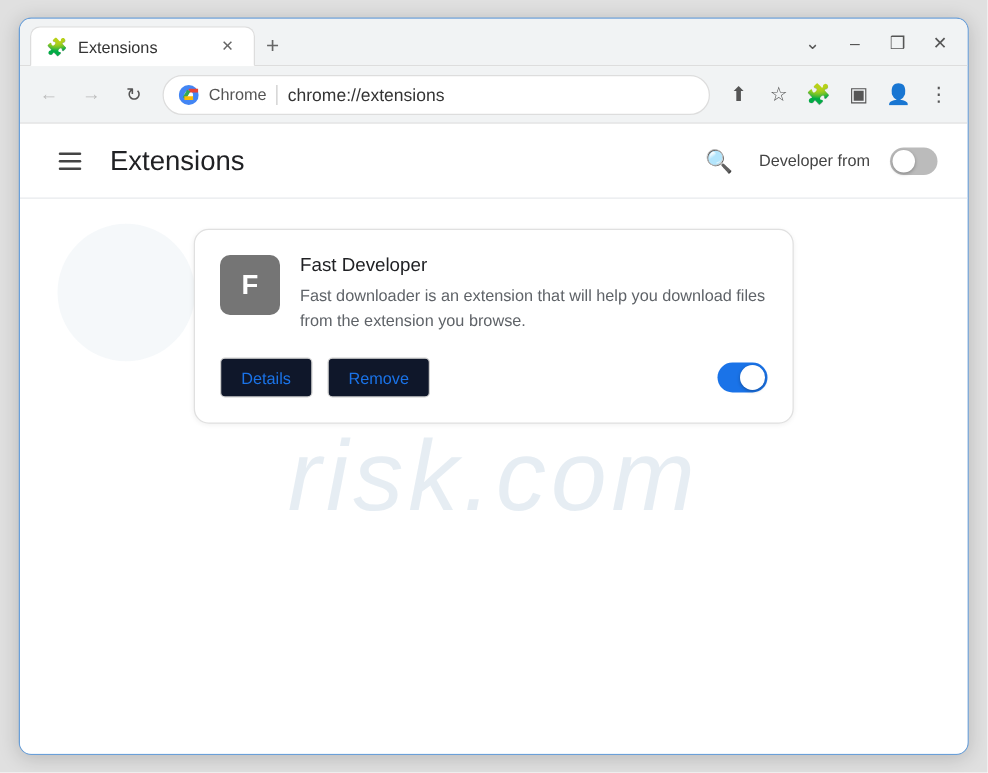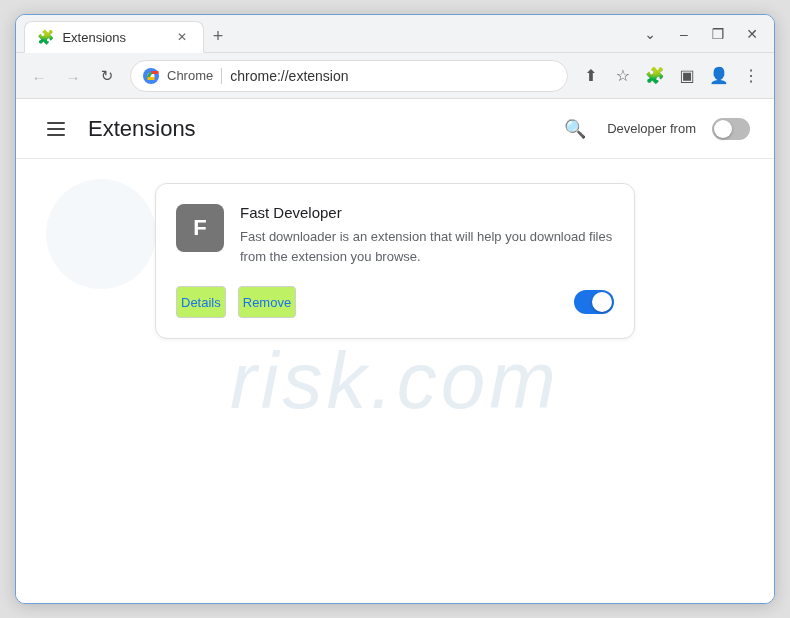--- a/index.html
+++ b/index.html
@@ -373,24 +373,24 @@
     }
 
     .ext-card-bottom {
       display: flex;
       align-items: center;
       gap: 12px;
     }
 
     .ext-btn {
       height: 32px;
-      padding: 0 4px;
+      padding: 0 16px;
       border: 1px solid #d0d0d0;
       border-radius: 4px;
-      background: #bef264;
+      background: #0f172a;
       font-size: 13px;
       font-weight: 500;
       cursor: pointer;
       color: #1a73e8;
     }
 
     .ext-toggle {
       margin-left: auto;
       width: 40px;
       height: 24px;
@@ -444,21 +444,21 @@
         <svg width="16" height="16" viewBox="0 0 16 16">
           <circle cx="8" cy="8" r="8" fill="#4285f4"></circle>
           <circle cx="8" cy="8" r="3.5" fill="white"></circle>
           <path d="M8 4.5 h7.5" stroke="#ea4335" stroke-width="3" fill="none"></path>
           <path d="M8 4.5 L4.5 10.5" stroke="#34a853" stroke-width="3" fill="none"></path>
           <path d="M4.5 10.5 h7" stroke="#fbbc04" stroke-width="3" fill="none"></path>
         </svg>
       </span>
       <span style="color:#555; font-size:13px;">Chrome</span>
       <span class="omnibox-divider"></span>
-      <span class="omnibox-url">chrome://extension</span>
+      <span class="omnibox-url">chrome://extensions</span>
     </div>
 
     <div class="toolbar-actions">
       <div class="toolbar-icon-btn">⬆</div>
       <div class="toolbar-icon-btn">☆</div>
       <div class="toolbar-icon-btn">🧩</div>
       <div class="toolbar-icon-btn">▣</div>
       <div class="toolbar-icon-btn">👤</div>
       <div class="toolbar-icon-btn">⋮</div>
     </div>

